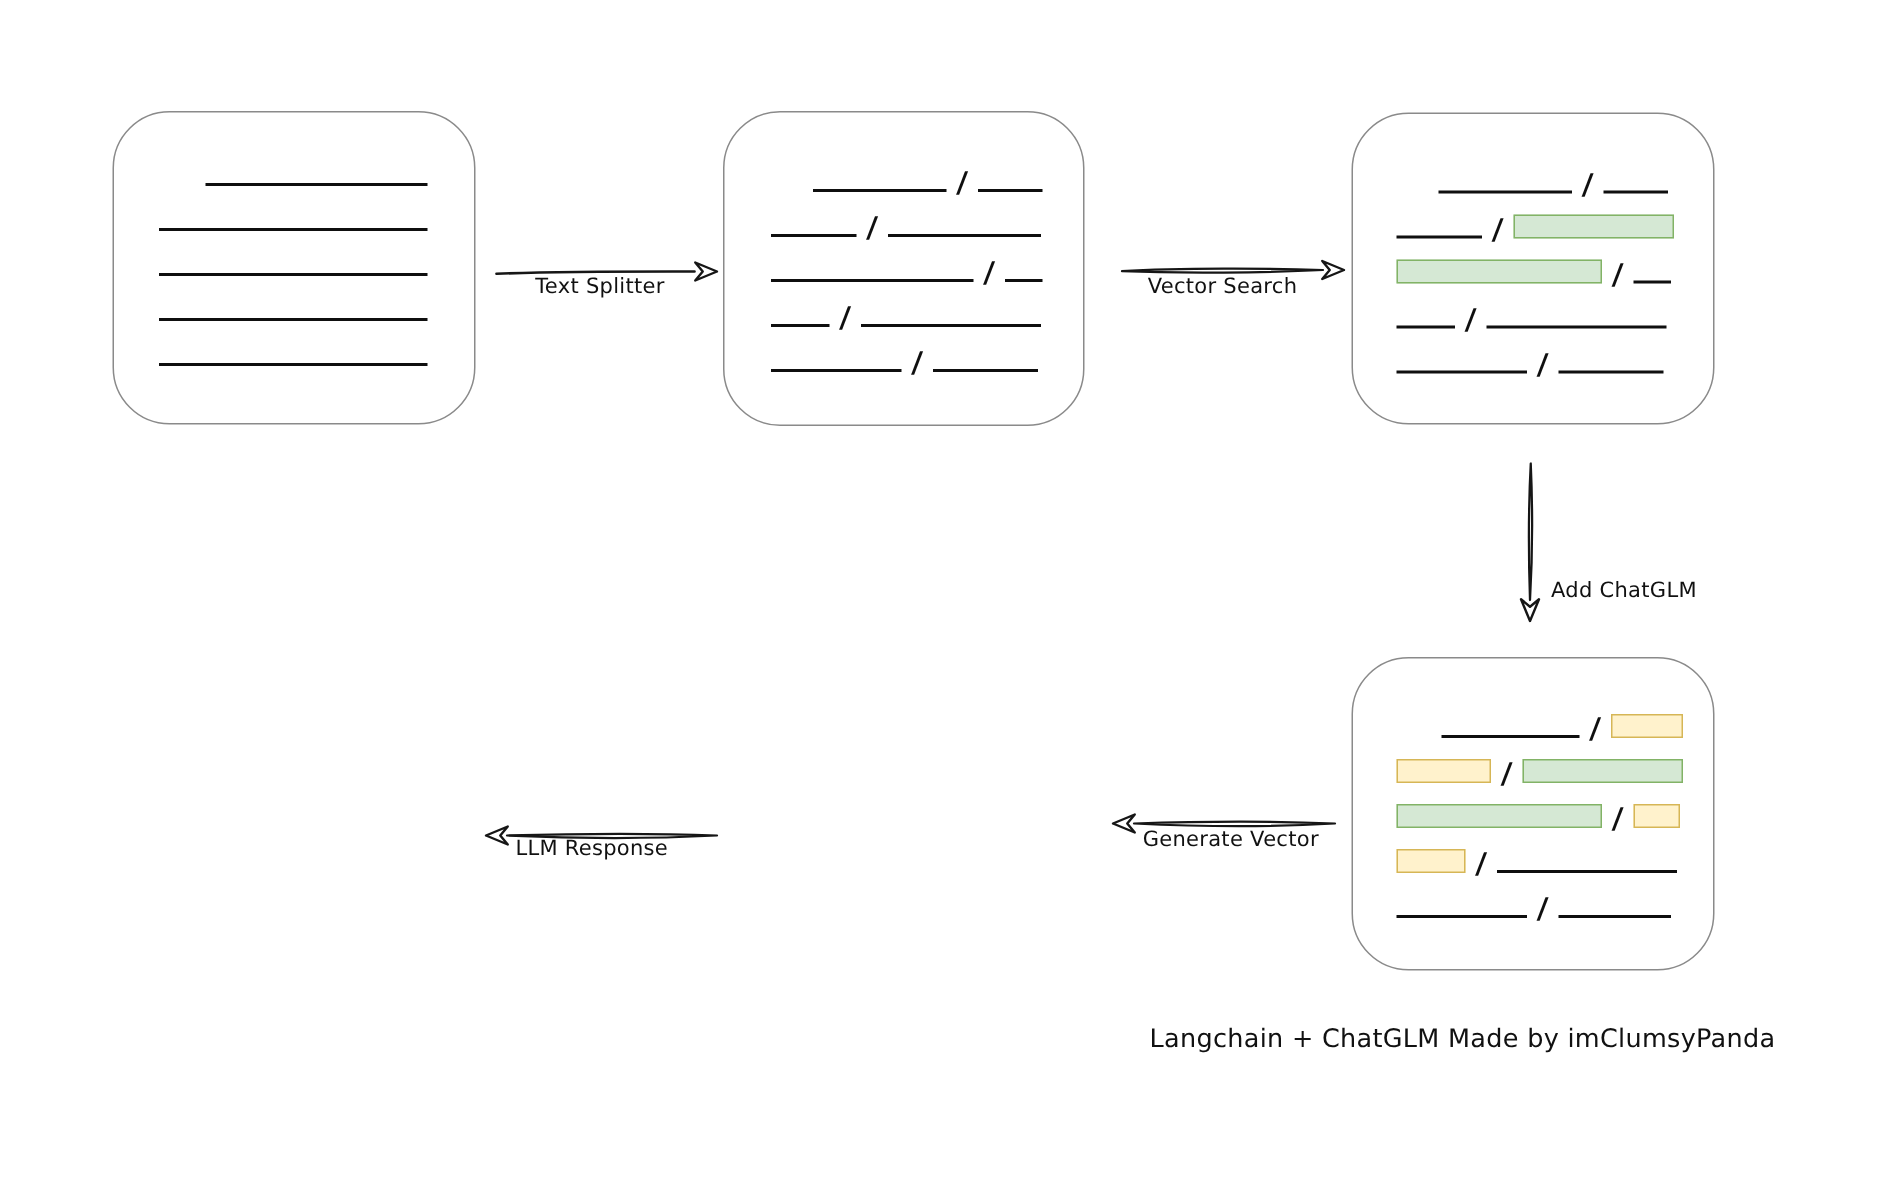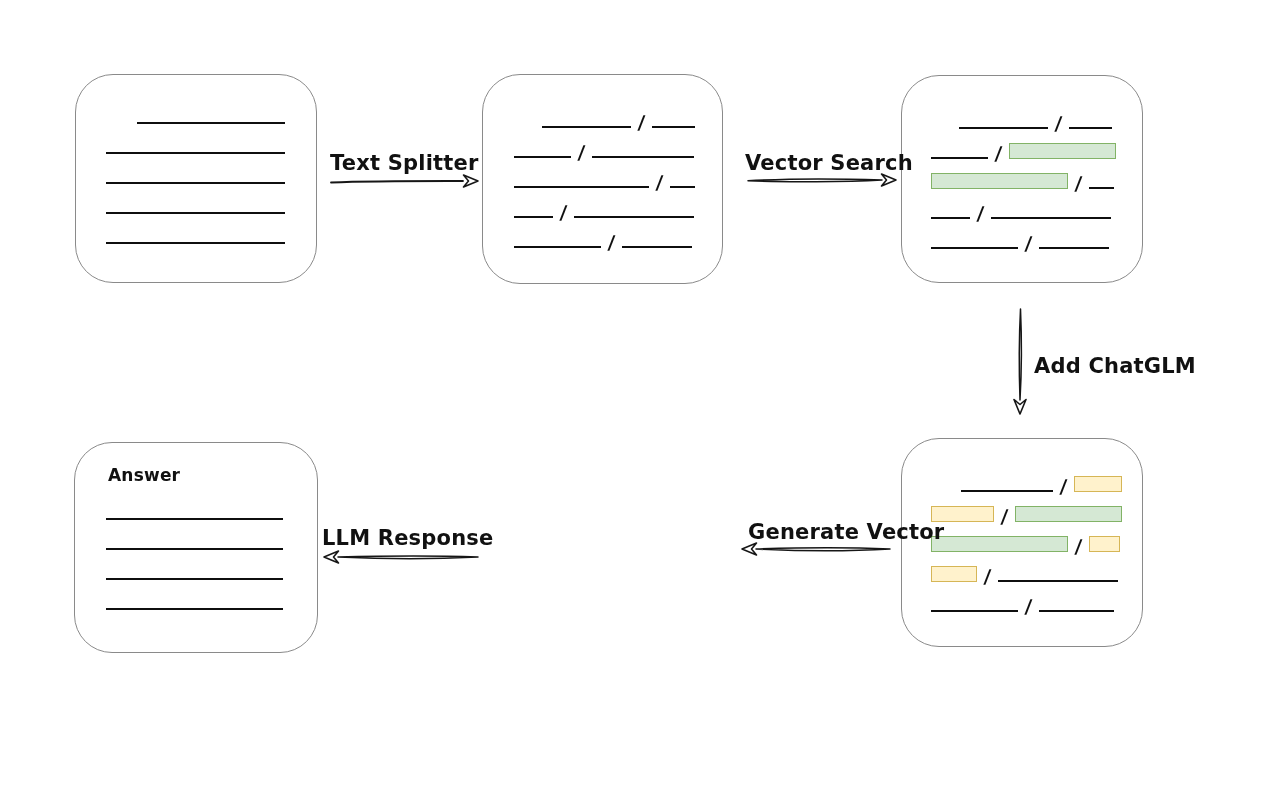--- a/index.html
+++ b/index.html
@@ -26,22 +26,22 @@
   .bar-red{background:#f8cecc;border-color:#b85450;}
   .box-title{font-size:17px;font-weight:600;line-height:20px;letter-spacing:.2px;}
   .prompt-content{position:absolute;left:30px;top:21px;right:28px;}
   .prompt-content .box-title{margin:0 0 12px 4px;}
   .pbar{height:16px;margin-bottom:14px;box-sizing:border-box;border:1.4px solid;}
   .answer-content{position:absolute;left:31px;top:22px;right:34px;}
   .answer-content .box-title{margin:0 0 33px 2px;}
   .ans-line{height:2px;background:#0f0f0f;margin-bottom:28px;}
   .arrow-svg{position:absolute;overflow:visible;}
   .arrow-label{
-    position:absolute;font-size:21px;font-weight:700;letter-spacing:.2px;
-    text-align:center;white-space:nowrap;color:#111;
+    position:absolute;font-size:14px;font-weight:400;letter-spacing:.2px;
+    text-align:center;white-space:nowrap;color:#111;margin-top:32px;
   }
   .caption{
     position:absolute;left:740px;top:683px;width:470px;text-align:center;
     font-size:17px;font-weight:500;letter-spacing:.2px;color:#111;white-space:nowrap;
   }
   .stroke{stroke:#161616;fill:none;stroke-linecap:round;stroke-linejoin:round;}
   .head{stroke:#161616;fill:#ffffff;stroke-linejoin:round;}
 </style>
 </head>
 <body>
@@ -156,31 +156,20 @@
         </div>
         <div class="row">
           <div class="seg-line" style="width: 87px;"></div>
           <span class="seg-slash">/</span>
           <div class="seg-line" style="width: 75px;"></div>
         </div>
       </div>
   </div>
 
 
-  <div class="box" style="left:74px;top:442px;width:244px;height:211px;">
-    <div class="answer-content">
-      <div class="box-title">Answer</div>
-      <div id="answer-lines">
-          <div class="ans-line"></div>
-          <div class="ans-line"></div>
-          <div class="ans-line"></div>
-          <div class="ans-line"></div>
-        </div>
-    </div>
-  </div>
 
   <svg class="arrow-svg" style="left:328px;top:170px;" width="156" height="22">
     <path class="stroke" stroke-width="1.8" d="M3 12.5 C 45 10.8, 100 11, 135 11"></path>
     <path class="head" stroke-width="1.6" d="M135.5 5 L150 11 L135.5 17 L140.5 11 Z"></path>
   </svg>
   <div class="arrow-label" style="left:330px;top:151px;width:140px;">Text Splitter</div>
 
   <svg class="arrow-svg" style="left:746px;top:169px;" width="156" height="22">
     <path class="stroke" stroke-width="1.5" d="M2 11.8 C 40 9.6, 100 9.9, 136 11 C 100 12.9, 40 13.3, 2 11.8 Z"></path>
     <path class="head" stroke-width="1.6" d="M135.5 5 L150 11 L135.5 17 L140.5 11 Z"></path>
@@ -198,14 +187,15 @@
     <path class="head" stroke-width="1.6" d="M18.5 5 L4 11 L18.5 17 L13.5 11 Z"></path>
   </svg>
   <div class="arrow-label" style="left:748px;top:520px;width:145px;">Generate Vector</div>
 
   <svg class="arrow-svg" style="left:320px;top:546px;" width="162" height="22">
     <path class="stroke" stroke-width="1.5" d="M158 11 C 112 9.3, 62 9.8, 18 11 C 62 13, 112 13.3, 158 11 Z"></path>
     <path class="head" stroke-width="1.6" d="M18.5 5 L4 11 L18.5 17 L13.5 11 Z"></path>
   </svg>
   <div class="arrow-label" style="left:322px;top:526px;width:145px;">LLM Response</div>
 
+  <div class="caption">Langchain + ChatGLM Made by imClumsyPanda</div>
 
 </div>
 
 </body></html>

